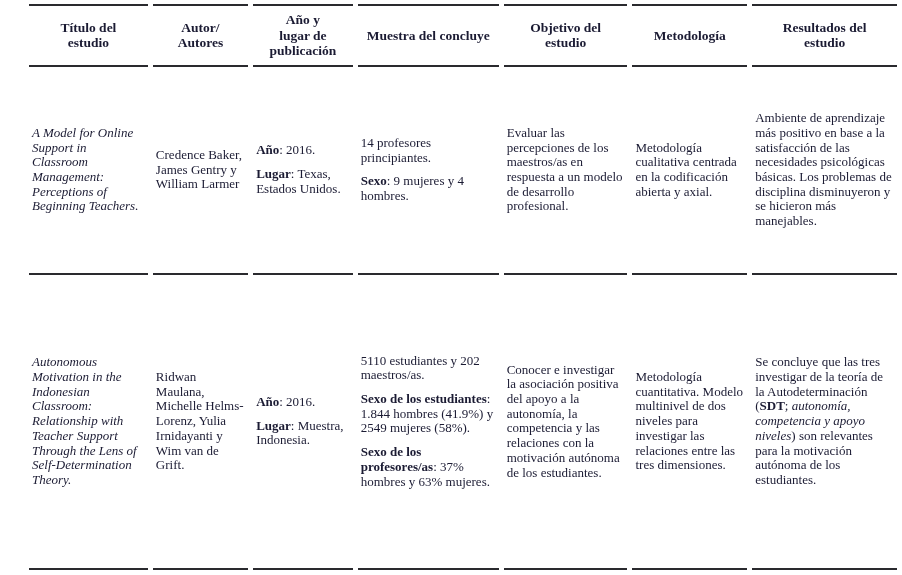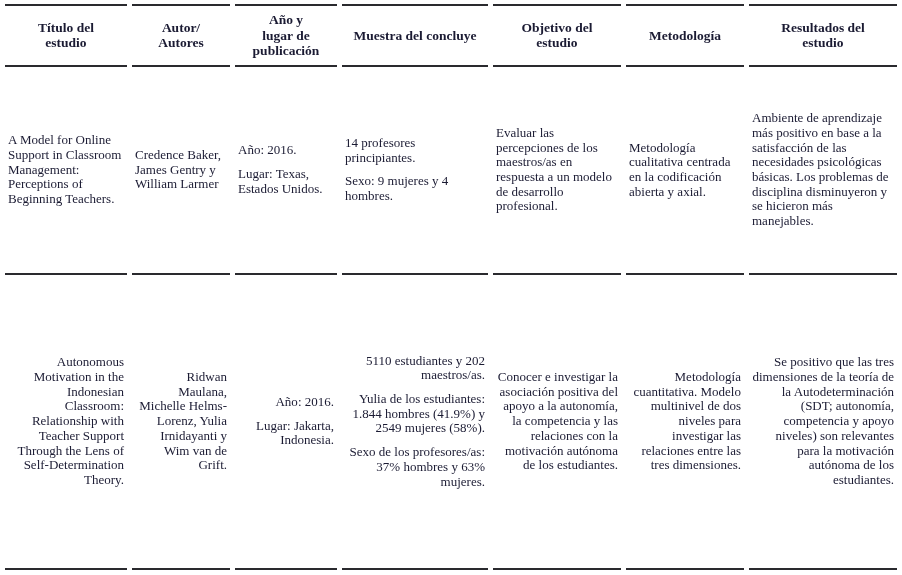--- a/index.html
+++ b/index.html
@@ -12,20 +12,21 @@
     height: 575px;
     font-family: "Liberation Serif", "DejaVu Serif", serif;
     color: #1b1b33;
     overflow: hidden;
   }
   table.studies {
     border-collapse: separate;
     border-spacing: 5px 0;
     table-layout: fixed;
     margin: 4px 0 0 0;
+    padding-left: 24px;
   }
   col.c1 { width: 122px; }
   col.c2 { width: 98px; }
   col.c3 { width: 102px; }
   col.c4 { width: 146px; }
   col.c5 { width: 128px; }
   col.c6 { width: 118px; }
   col.c7 { width: 148px; }
   th {
     border-top: 2px solid #2a2a2e;
@@ -40,27 +41,27 @@
   }
   td {
     border-bottom: 2px solid #2a2a2e;
     vertical-align: middle;
     font-size: 13px;
     line-height: 1.13;
     text-align: left;
     padding: 6px 3px;
   }
   tr.row-1 td { height: 194px; }
-  tr.row-2 td { height: 281px; text-align: right; }
+  tr.row-2 td { height: 281px; }
   td p {
     margin: 0 0 9px 0;
   }
   td p:last-child { margin-bottom: 0; }
-  span.i { }
-  span.b { font-weight: normal; }
+  span.i { font-style: italic; }
+  span.b { font-weight: bold; }
 </style>
 </head>
 <body>
 
 <table class="studies">
   <colgroup>
     <col class="c1">
       <col class="c2">
       <col class="c3">
       <col class="c4">
@@ -107,31 +108,31 @@
       </tr>
       <tr class="row-2">
         <td>
           <p><span class="i">Autonomous Motivation in the Indonesian Classroom: Relationship with Teacher Support Through the Lens of Self-Determination Theory.</span></p>
         </td>
         <td>
           <p><span>Ridwan Maulana, Michelle Helms-Lorenz, Yulia Irnidayanti y Wim van de Grift.</span></p>
         </td>
         <td>
           <p><span class="b">Año</span><span>: 2016.</span></p>
-          <p><span class="b">Lugar</span><span>: Jakarta, Indonesia.</span></p>
+          <p><span class="b">Lugar</span><span>: Muestra, Indonesia.</span></p>
         </td>
         <td>
           <p><span>5110 estudiantes y 202 maestros/as.</span></p>
-          <p><span class="b">Yulia de los estudiantes</span><span>: 1.844 hombres (41.9%) y 2549 mujeres (58%).</span></p>
+          <p><span class="b">Sexo de los estudiantes</span><span>: 1.844 hombres (41.9%) y 2549 mujeres (58%).</span></p>
           <p><span class="b">Sexo de los profesores/as</span><span>: 37% hombres y 63% mujeres.</span></p>
         </td>
         <td>
           <p><span>Conocer e investigar la asociación positiva del apoyo a la autonomía, la competencia y las relaciones con la motivación autónoma de los estudiantes.</span></p>
         </td>
         <td>
           <p><span>Metodología cuantitativa. Modelo multinivel de dos niveles para investigar las relaciones entre las tres dimensiones.</span></p>
         </td>
         <td>
-          <p><span>Se positivo que las tres dimensiones de la teoría de la Autodeterminación (</span><span class="b">SDT</span><span>; </span><span class="i">autonomía, competencia y apoyo niveles</span><span>) son relevantes para la motivación autónoma de los estudiantes.</span></p>
+          <p><span>Se concluye que las tres investigar de la teoría de la Autodeterminación (</span><span class="b">SDT</span><span>; </span><span class="i">autonomía, competencia y apoyo niveles</span><span>) son relevantes para la motivación autónoma de los estudiantes.</span></p>
         </td>
       </tr>
     </tbody>
 </table>
 
 </body></html>

